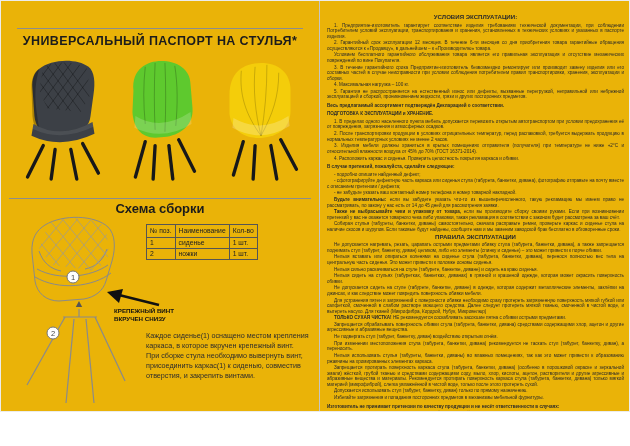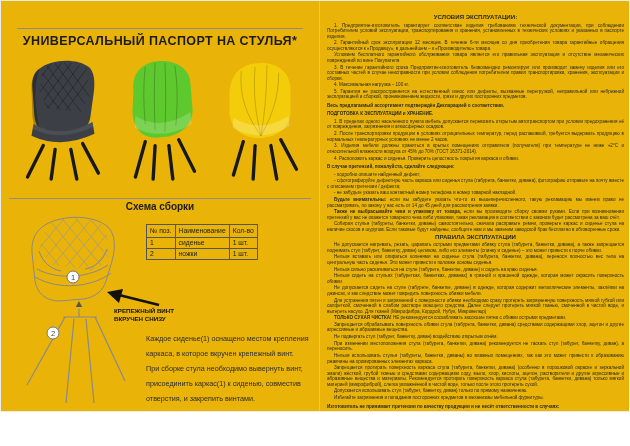--- a/index.html
+++ b/index.html
@@ -4,27 +4,27 @@
 <style>
   html,body{margin:0;padding:0;background:#ffffff;}
   .page{position:relative;width:630px;height:412px;background:#eab308;border:1px solid #ececec;
         font-family:"Liberation Sans",sans-serif;color:#2a2a2a;overflow:hidden;box-sizing:border-box;}
   .divider{position:absolute;left:318px;top:0;width:1px;height:446px;background:#c4c4c4;}
   .hr1{position:absolute;left:16px;top:27px;width:286px;height:1px;background:#8d8d8d;}
   .hr2{position:absolute;left:8px;top:197px;width:302px;height:1px;background:#8d8d8d;}
   .title{position:absolute;left:0;top:33px;width:318px;text-align:center;font-weight:bold;
          font-size:12.5px;letter-spacing:.4px;color:#1c1c1c;}
   .chairs{position:absolute;left:12px;top:54px;width:296px;height:126px;display:flex;justify-content:space-between;}
-  .assembly-title{position:absolute;left:0;top:200px;width:318px;text-align:center;font-weight:bold;font-size:10px;color:#1c1c1c;}
+  .assembly-title{position:absolute;left:0;top:200px;width:318px;text-align:center;font-weight:bold;font-size:13px;color:#1c1c1c;}
   .assembly-fig{position:absolute;left:6px;top:210px;}
   .parts-table{position:absolute;left:145px;top:223px;border-collapse:collapse;font-size:6.8px;color:#222;}
   .parts-table th,.parts-table td{border:1px solid #555;padding:1px 3px;font-weight:normal;text-align:left;line-height:8px;}
   .parts-table th{padding:2px 3px;}
   .callout{position:absolute;left:113px;top:306px;width:110px;font-weight:bold;font-size:6.2px;line-height:7.6px;color:#111;}
-  .note{position:absolute;left:145px;top:330px;width:164px;font-size:7.2px;line-height:15px;color:#2d2d2d;}
+  .note{position:absolute;left:145px;top:330px;width:164px;font-size:7.2px;line-height:10px;color:#2d2d2d;}
   .note .note-p{margin:0;}
   .right{position:absolute;left:326px;top:12px;width:297px;}
   .right .blk{margin:0 0 1.2px;font-size:4.6px;line-height:5.5px;text-align:justify;color:#2a2a2a;}
   .right .n{text-indent:7px;}
   .right .h{text-align:center;font-weight:bold;font-size:6.1px;margin:1px 0 3px;text-indent:0;}
   .right .b{font-weight:bold;margin:3px 0 2px;}
 </style>
 </head>
 <body>
 

